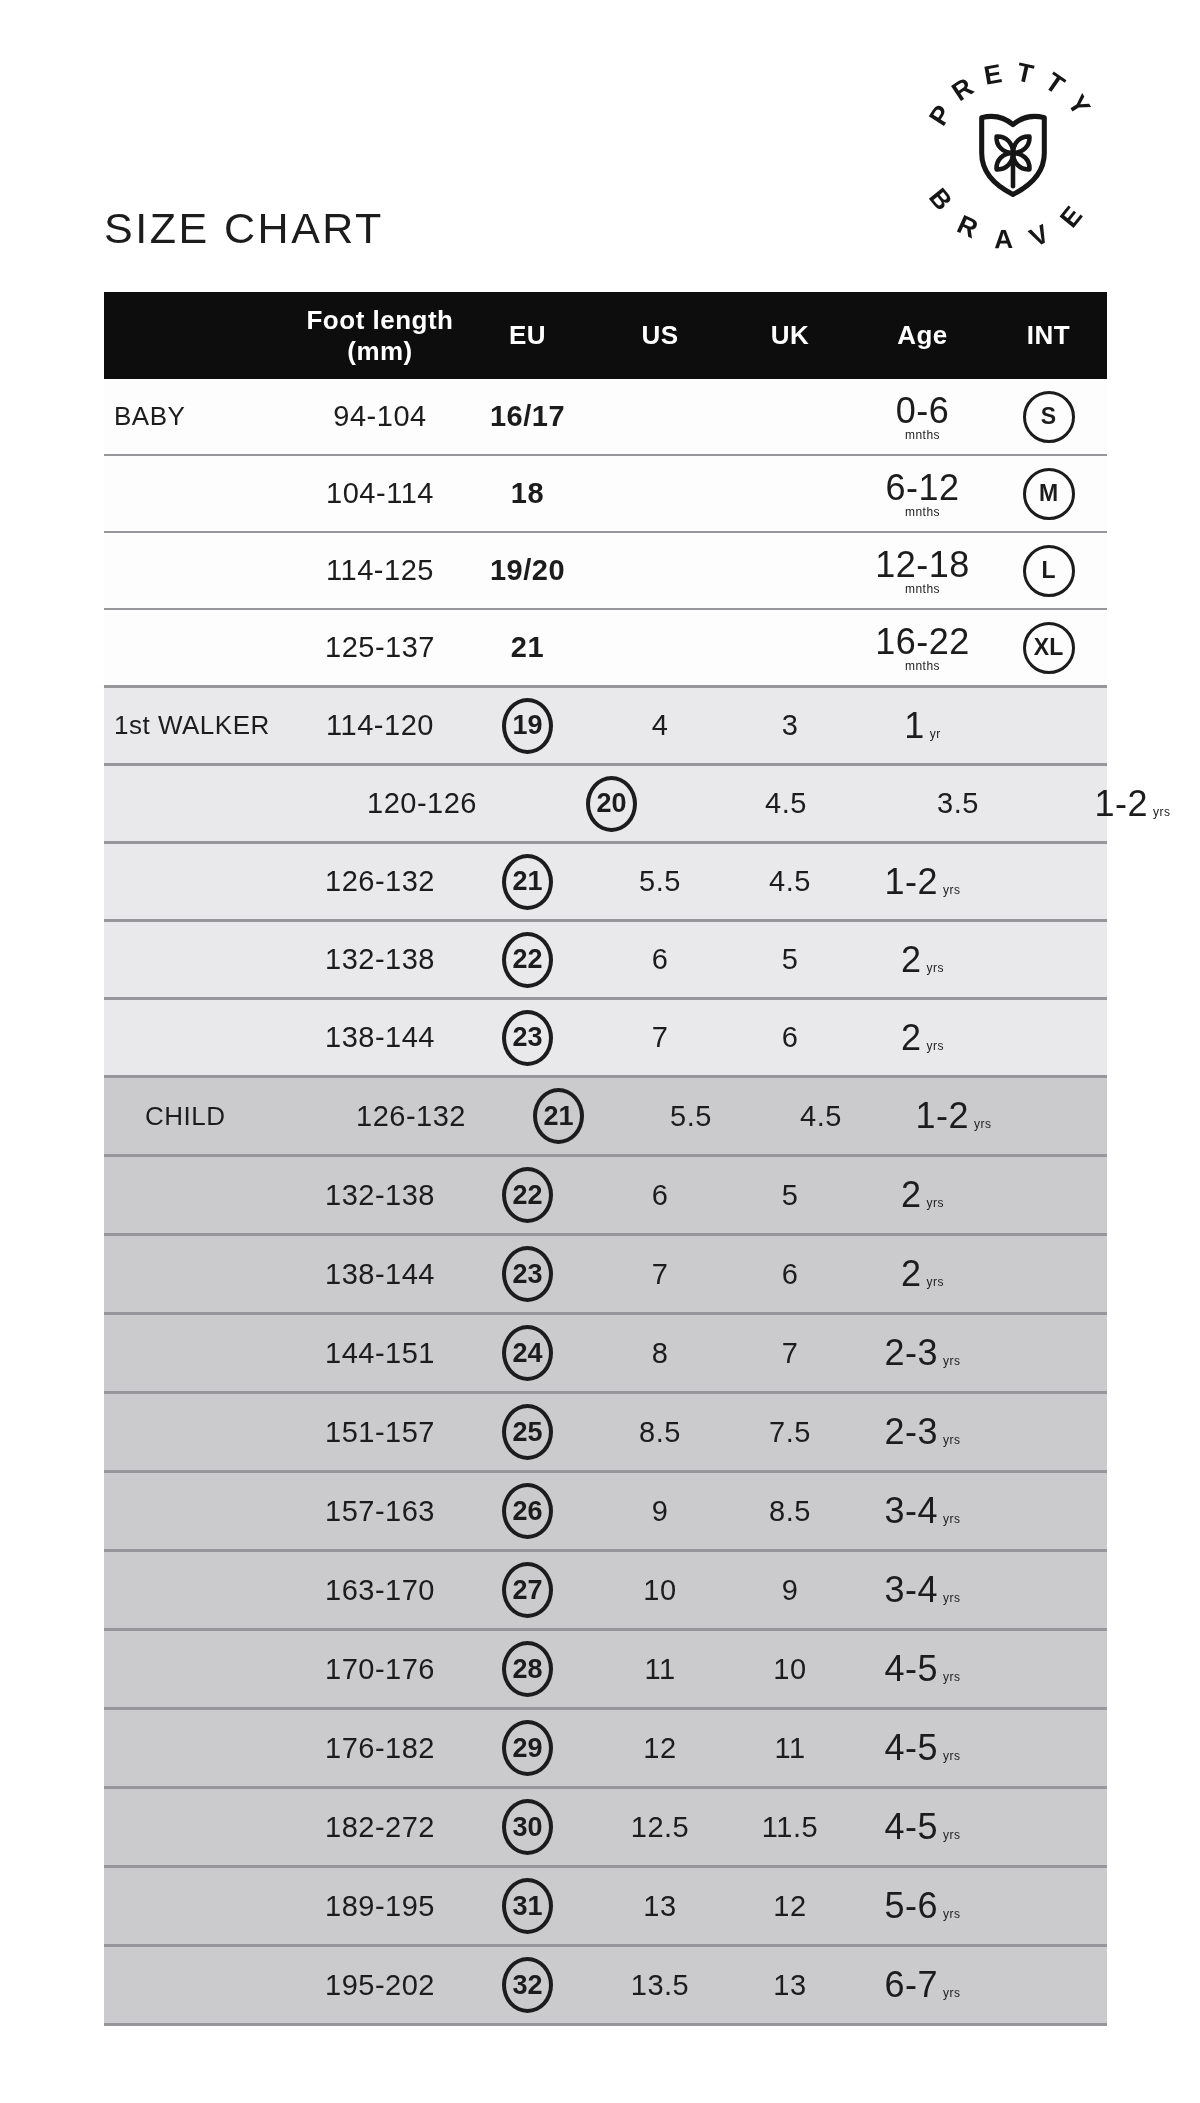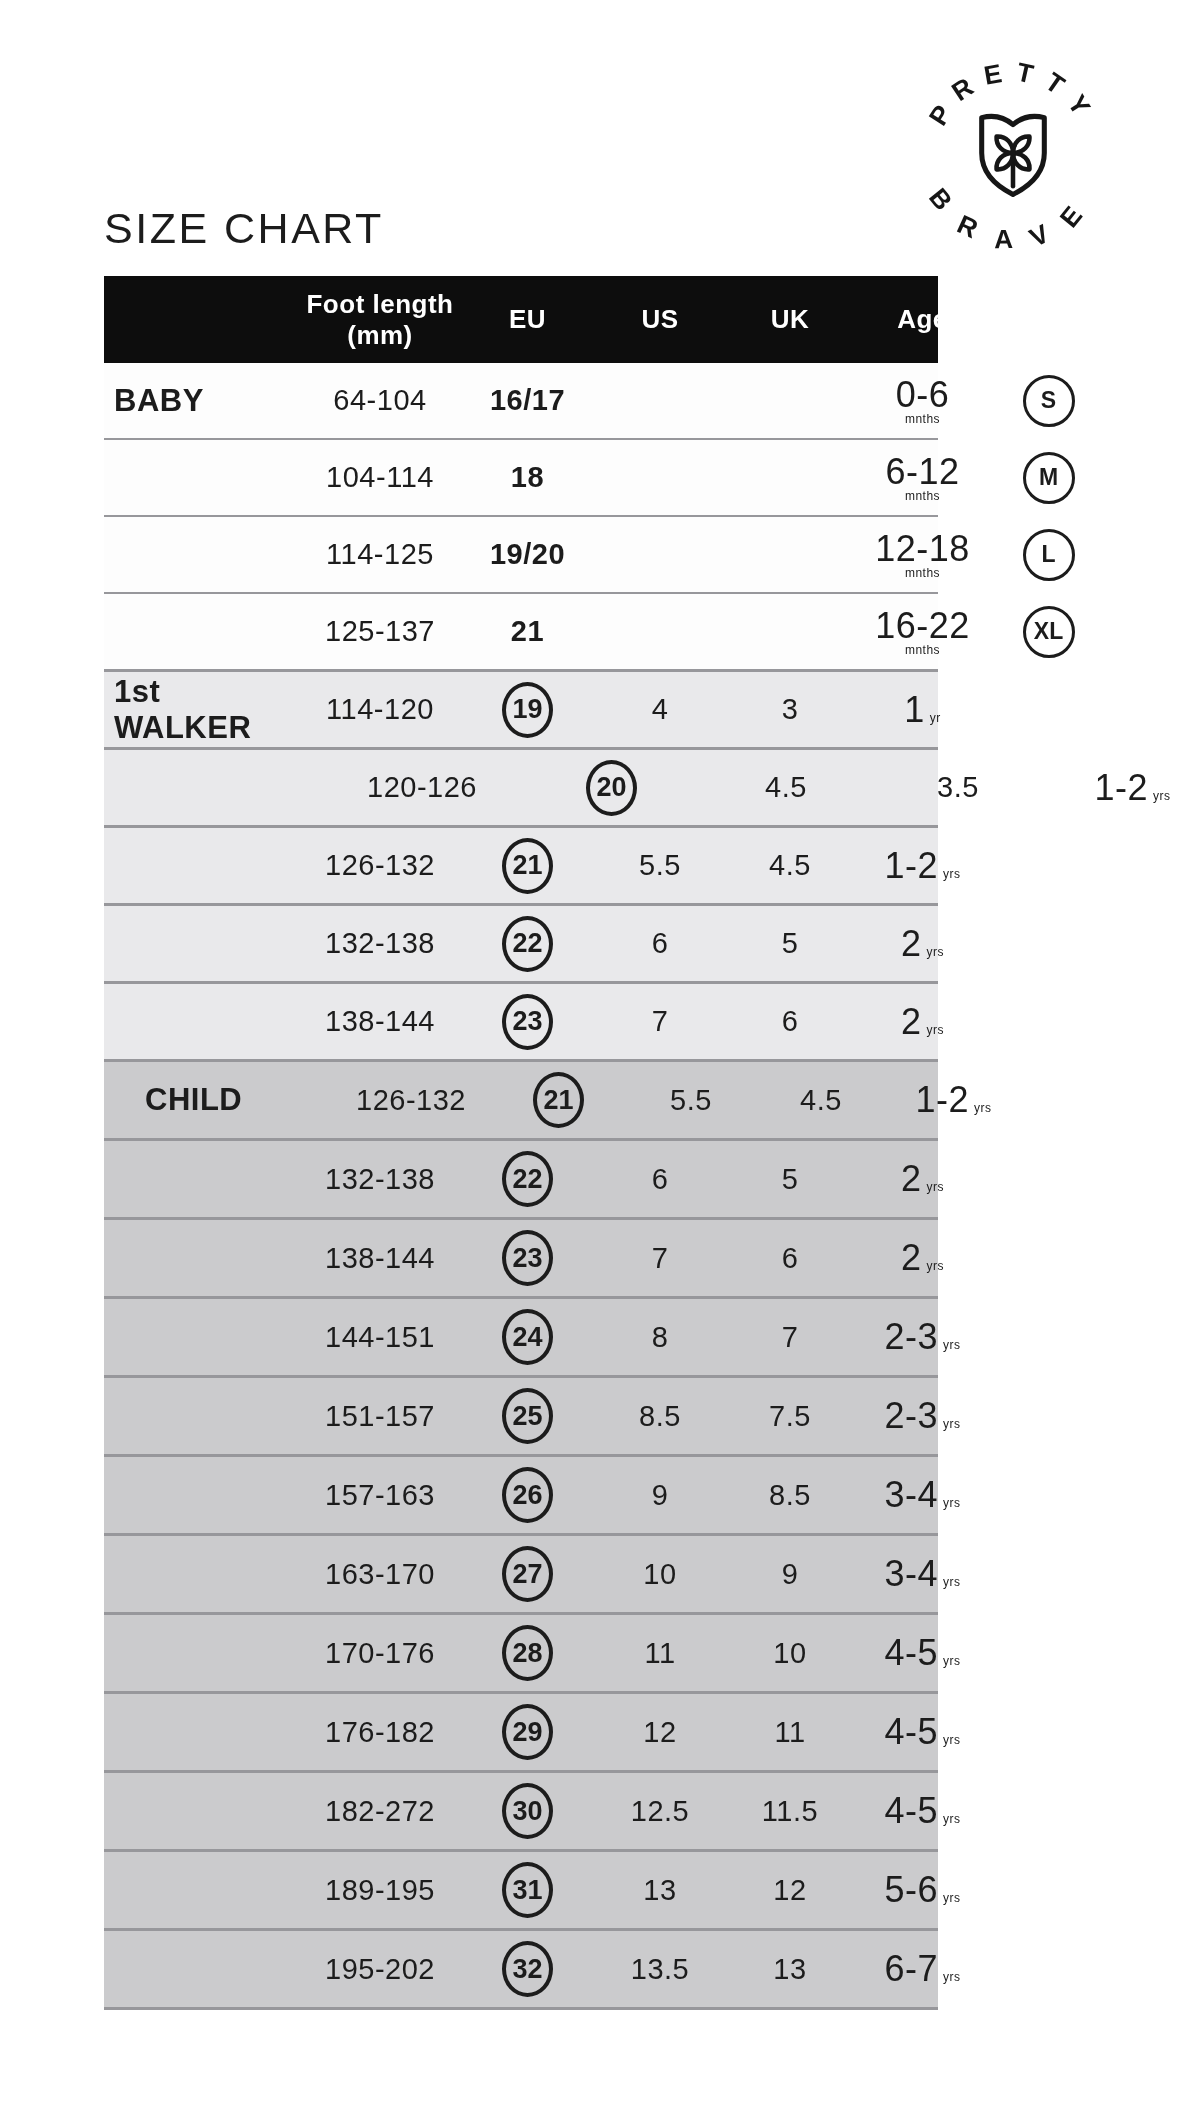--- a/index.html
+++ b/index.html
@@ -17,36 +17,36 @@
     color:var(--text, #1c1c1c); white-space:nowrap;text-align:right;
   }
   
   .logo { position:absolute; left:912px; top:50px; width:202px; height:210px; color:var(--logo_ink,#161616); }
   .logo svg { width:100%; height:100%; }
   .arc-text { font-family:"Liberation Sans", sans-serif; font-weight:bold; fill:currentColor; }
   .arc-top  { font-size:26px; letter-spacing:12px; }
   .arc-bottom { font-size:26px; letter-spacing:23px; }
   
   .size-table {
-    position:absolute; left:104px; top:276px; width:834px;
+    position:absolute; left:104px; top:292px; width:1003px;
     border-bottom:3px solid var(--separator, #97979b);
   }
   .thead, .trow {
     display:grid;
     grid-template-columns:196px 160px 135px 130px 130px 135px 117px;
     align-items:center;
   }
   .thead { height:87px; background:var(--header_bg, #0d0d0d); color:var(--header_text,#ffffff); }
   .th { text-align:center; font-weight:bold; font-size:26px; letter-spacing:0.5px; line-height:1.18; }
   .trow { height:75px; border-top:3px solid var(--separator, #97979b); }
   .sec-baby { border-top-width:2px; }
   .sec-child { height:76px; }
   #tbody .trow:first-child { border-top:none; }
   .cell { text-align:center; font-size:29px; letter-spacing:0.5px; color:var(--text,#1c1c1c); }
-  .c-label { text-align:left; padding-left:10px; font-weight:bold; font-size:31px; letter-spacing:0.5px; }
+  .c-label { text-align:left; padding-left:10px; font-weight:normal; font-size:26px; letter-spacing:0.5px; }
   .eu-plain { font-weight:bold; }
   .eu-circle {
     display:inline-flex; align-items:center; justify-content:center;
     width:51px; height:56px; box-sizing:border-box;
     border:4px solid var(--text,#1c1c1c); border-radius:50%;
     font-weight:bold; font-size:27px; letter-spacing:0;
   }
   .int-circle {
     display:inline-flex; align-items:center; justify-content:center;
     width:52px; height:52px; box-sizing:border-box;
@@ -98,21 +98,21 @@
       </div>
       <div class="th">EU</div>
       <div class="th">US</div>
       <div class="th">UK</div>
       <div class="th">Age</div>
       <div class="th">INT</div>
     </div>
     <div id="tbody">
         <div class="trow sec-baby" style="background: rgb(253, 253, 253);">
           <div class="cell c-label">BABY</div>
-          <div class="cell c-foot">64-104</div>
+          <div class="cell c-foot">94-104</div>
           <div class="cell c-eu"><span class="eu-plain">16/17</span></div>
           <div class="cell c-us"></div>
           <div class="cell c-uk"></div>
           <div class="cell c-age">
             <div class="age-stack">
               <div class="age-main">0-6</div>
               <div class="age-unit">mnths</div>
             </div>
           </div>
           <div class="cell c-int"><span class="int-circle">S</span></div>

